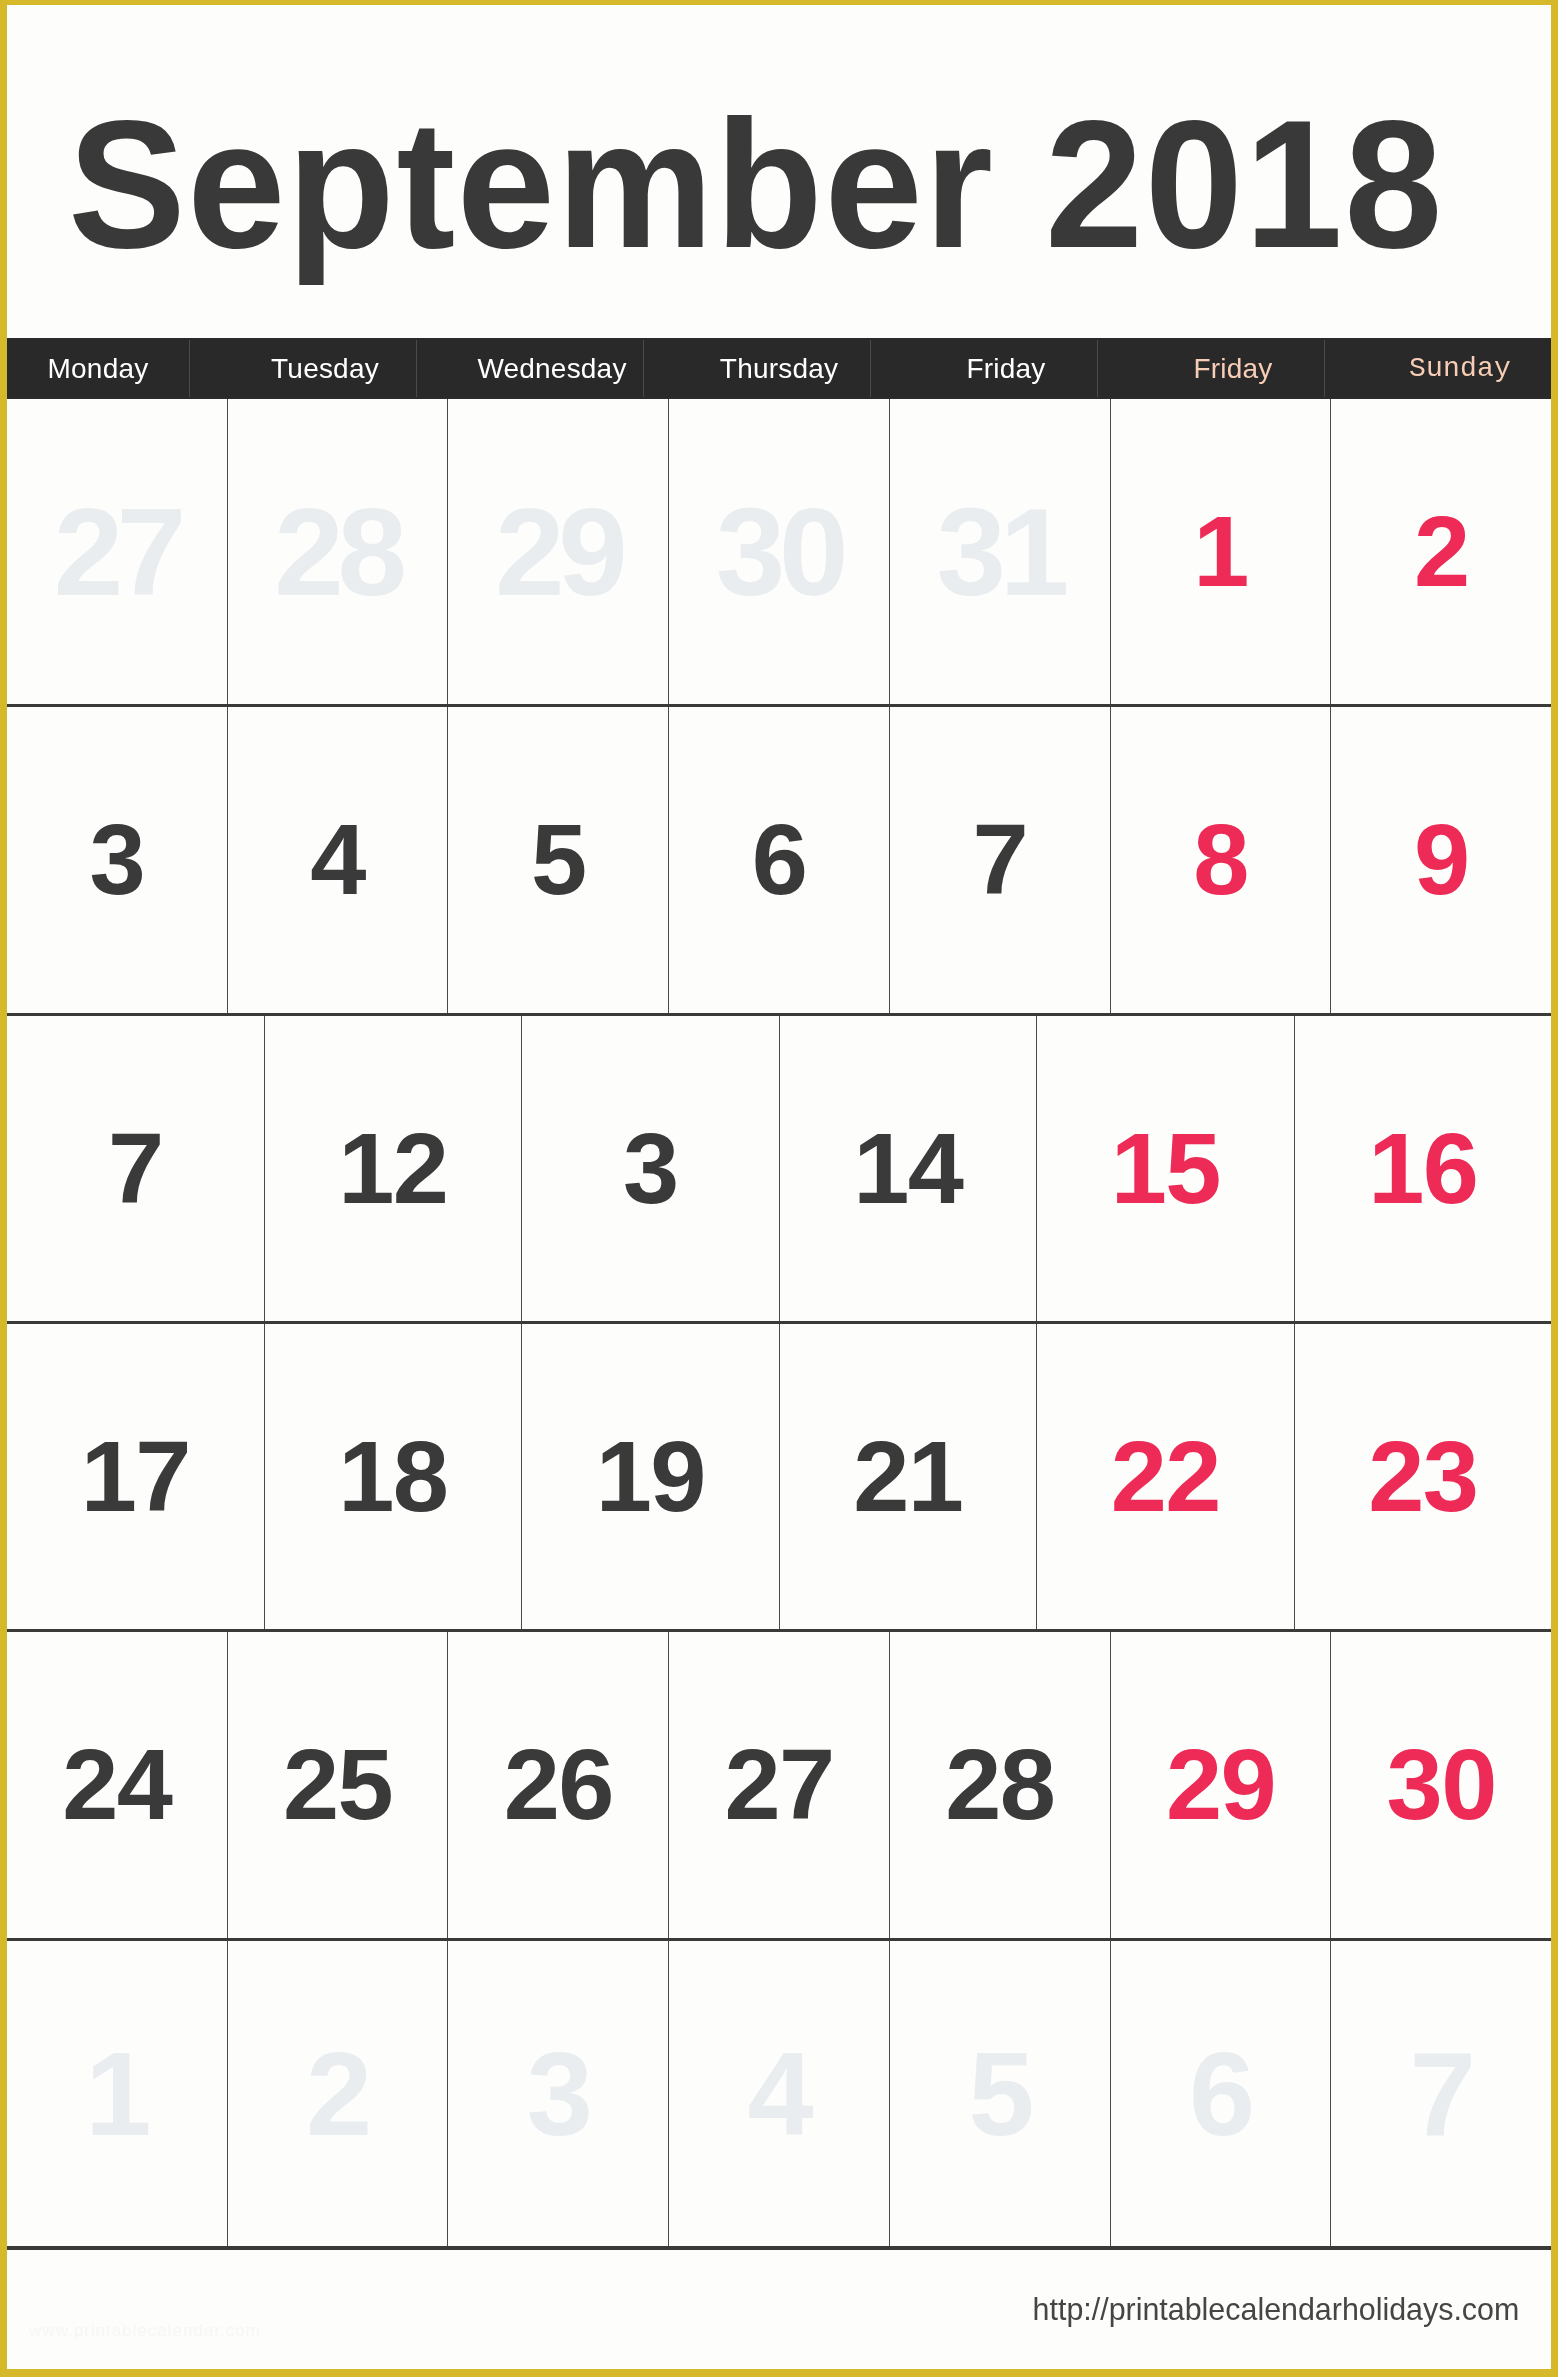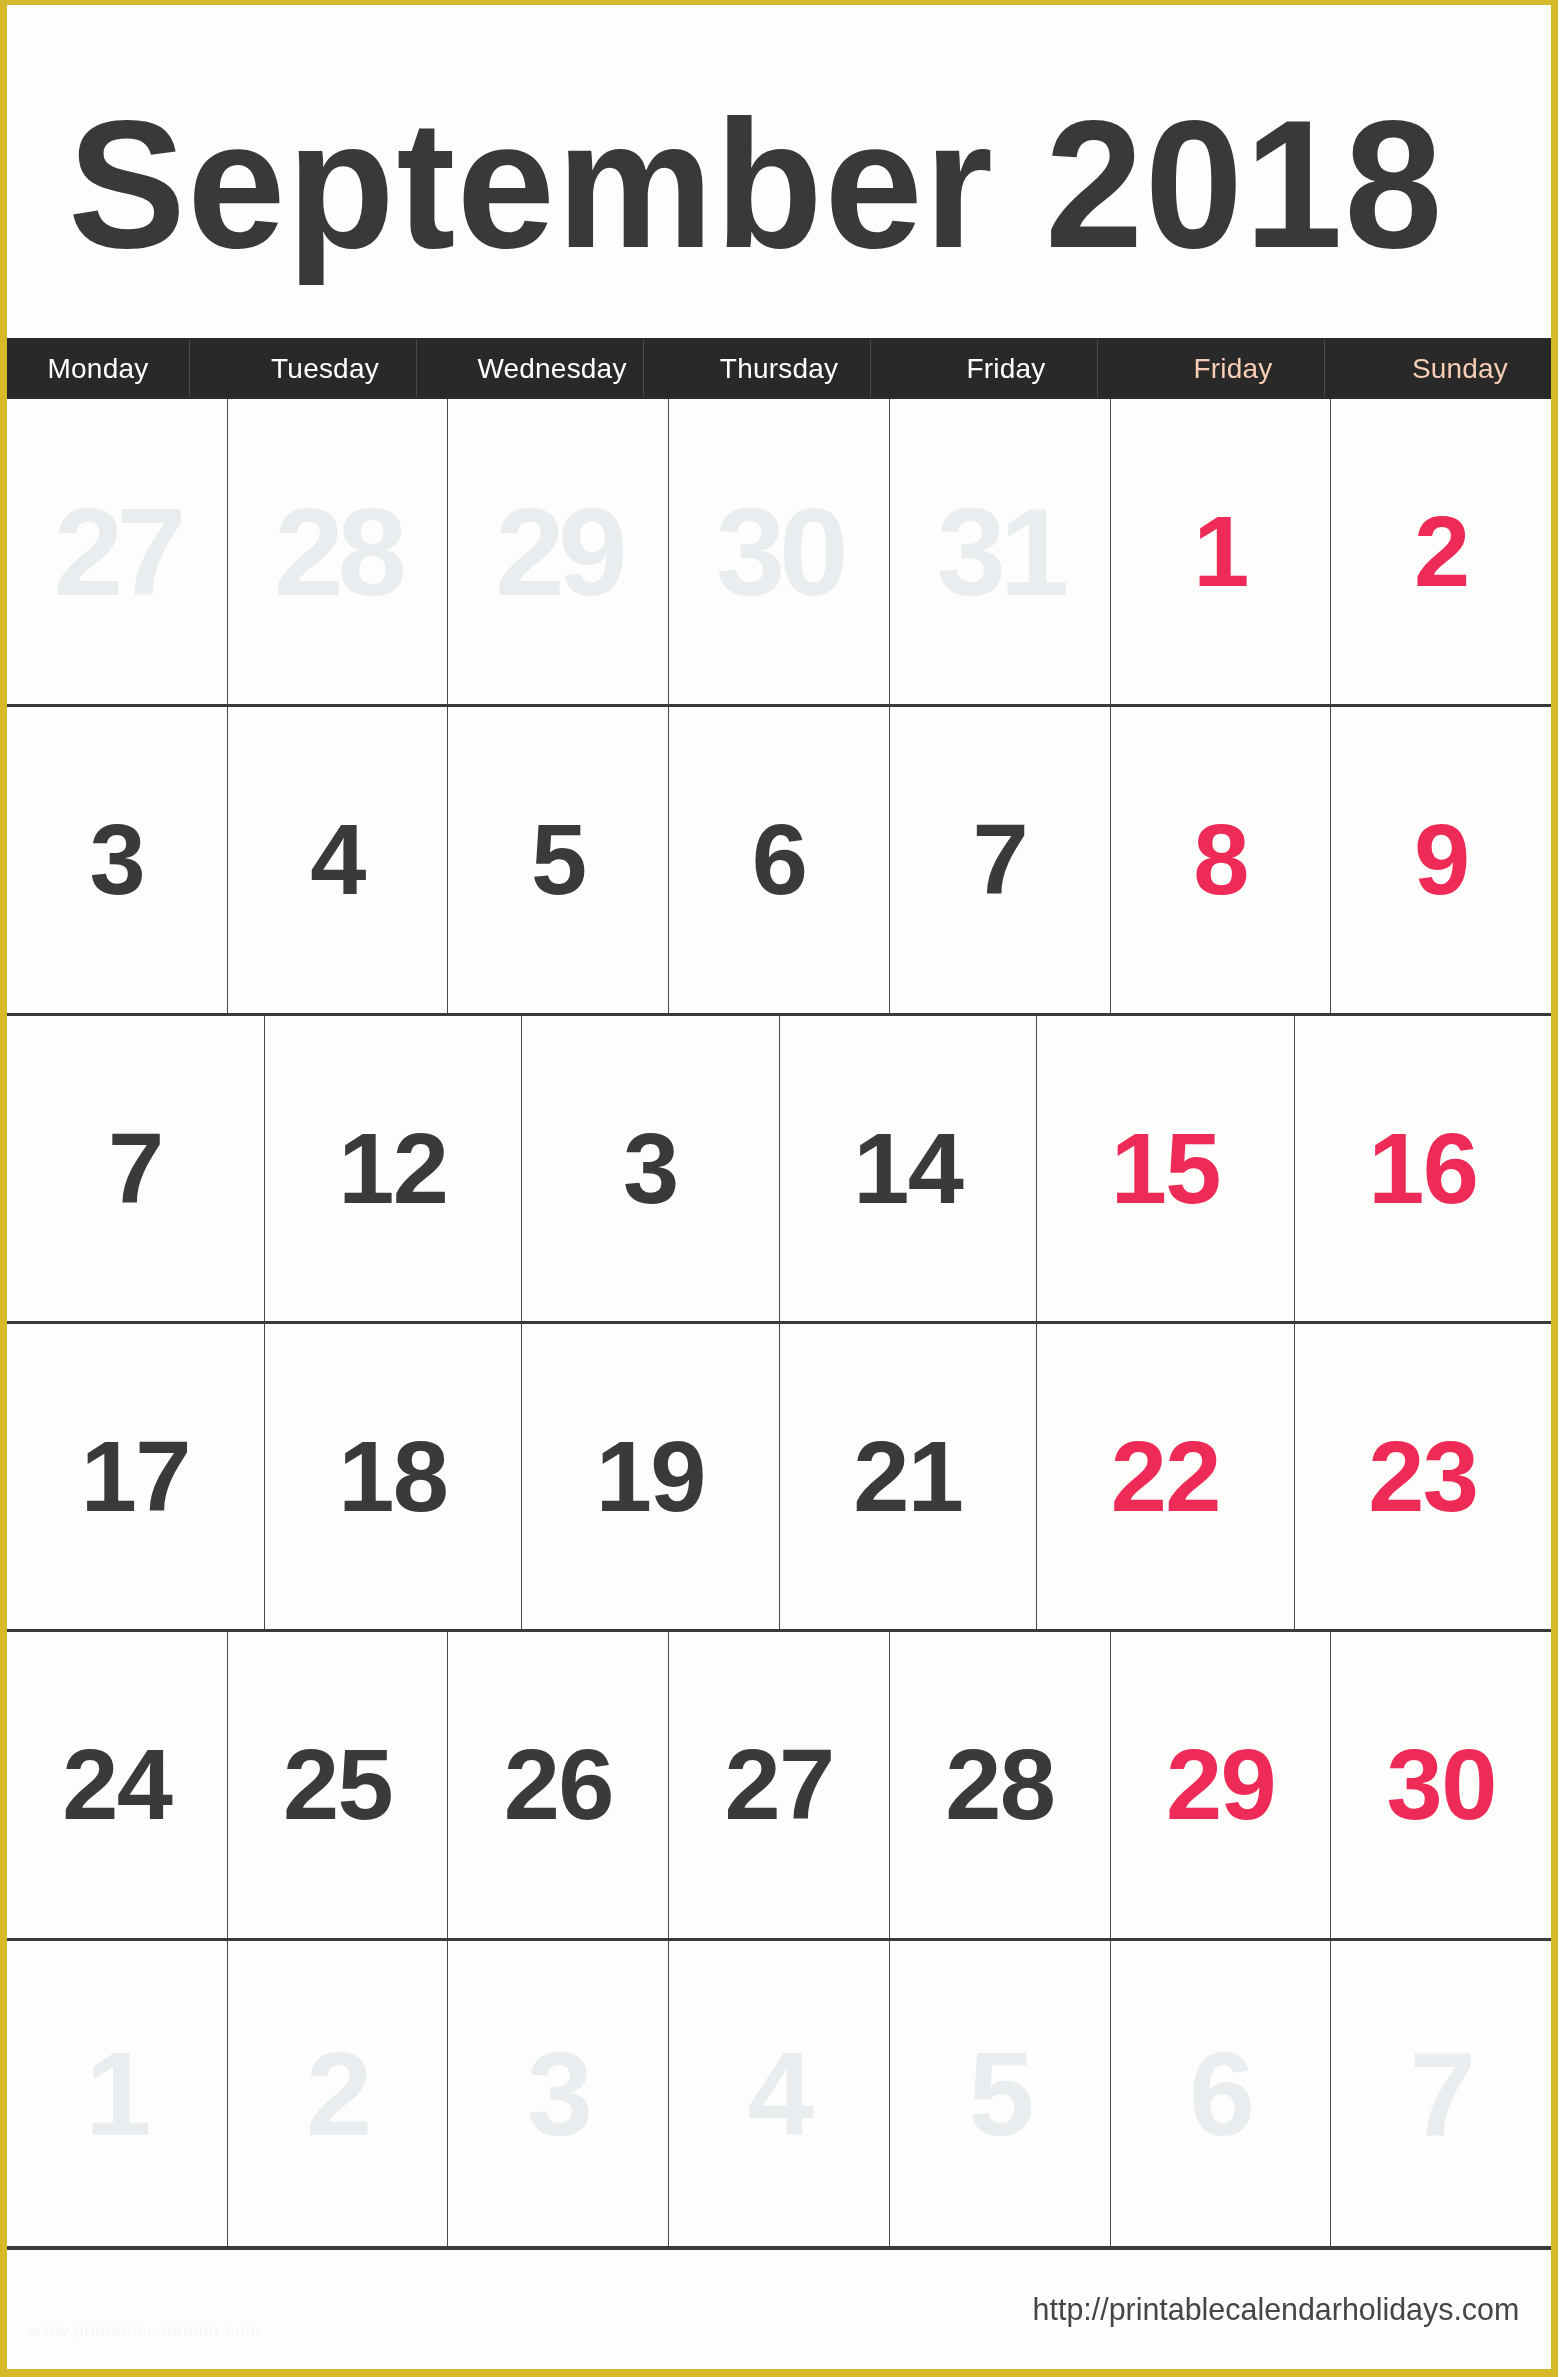--- a/index.html
+++ b/index.html
@@ -70,21 +70,21 @@
     display: flex;
     align-items: center;
     justify-content: center;
     color: #ffffff;
     font-size: 28px;
     font-weight: 400;
     border-right: 1.6px solid #4a4a4a;
     box-sizing: border-box;
     letter-spacing: 0.2px;
   }
-  .weekday-cell:last-child { border-right: none; }
+  .weekday-cell:last-child { border-right: none; font-family: Liberation Mono, monospace; }
   .weekday-cell.weekend { color: #f7cdb6; }
 
   .week-row {
     display: flex;
     flex: 1 1 0;
     border-bottom: 3.2px solid #3a3a3a;
     box-sizing: border-box;
   }
   .week-row.last { border-bottom: 4px solid #3a3a3a; }
 

